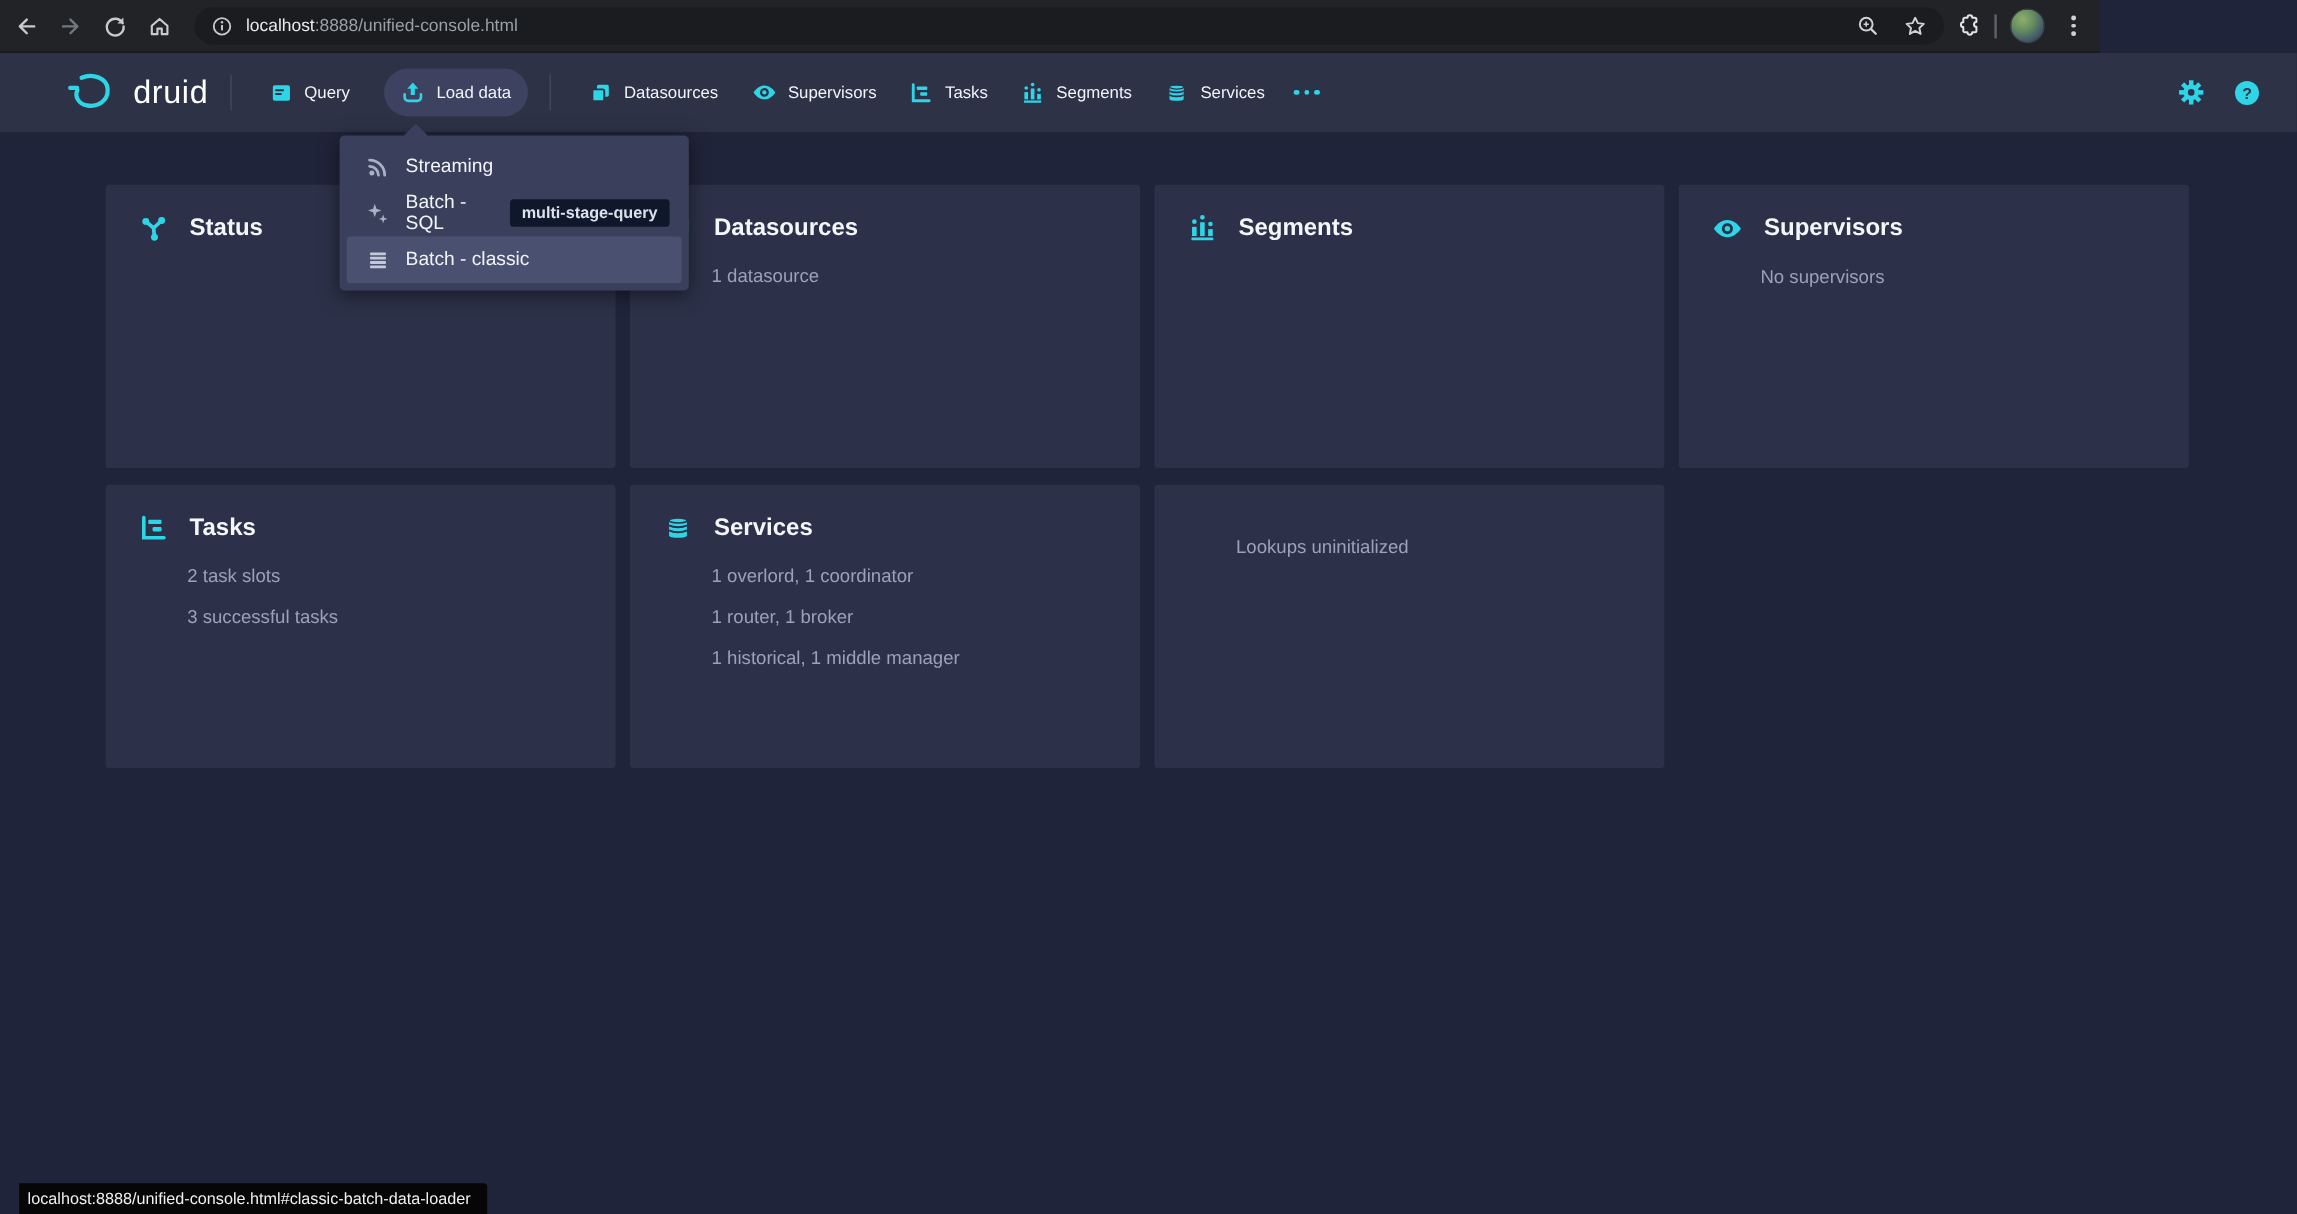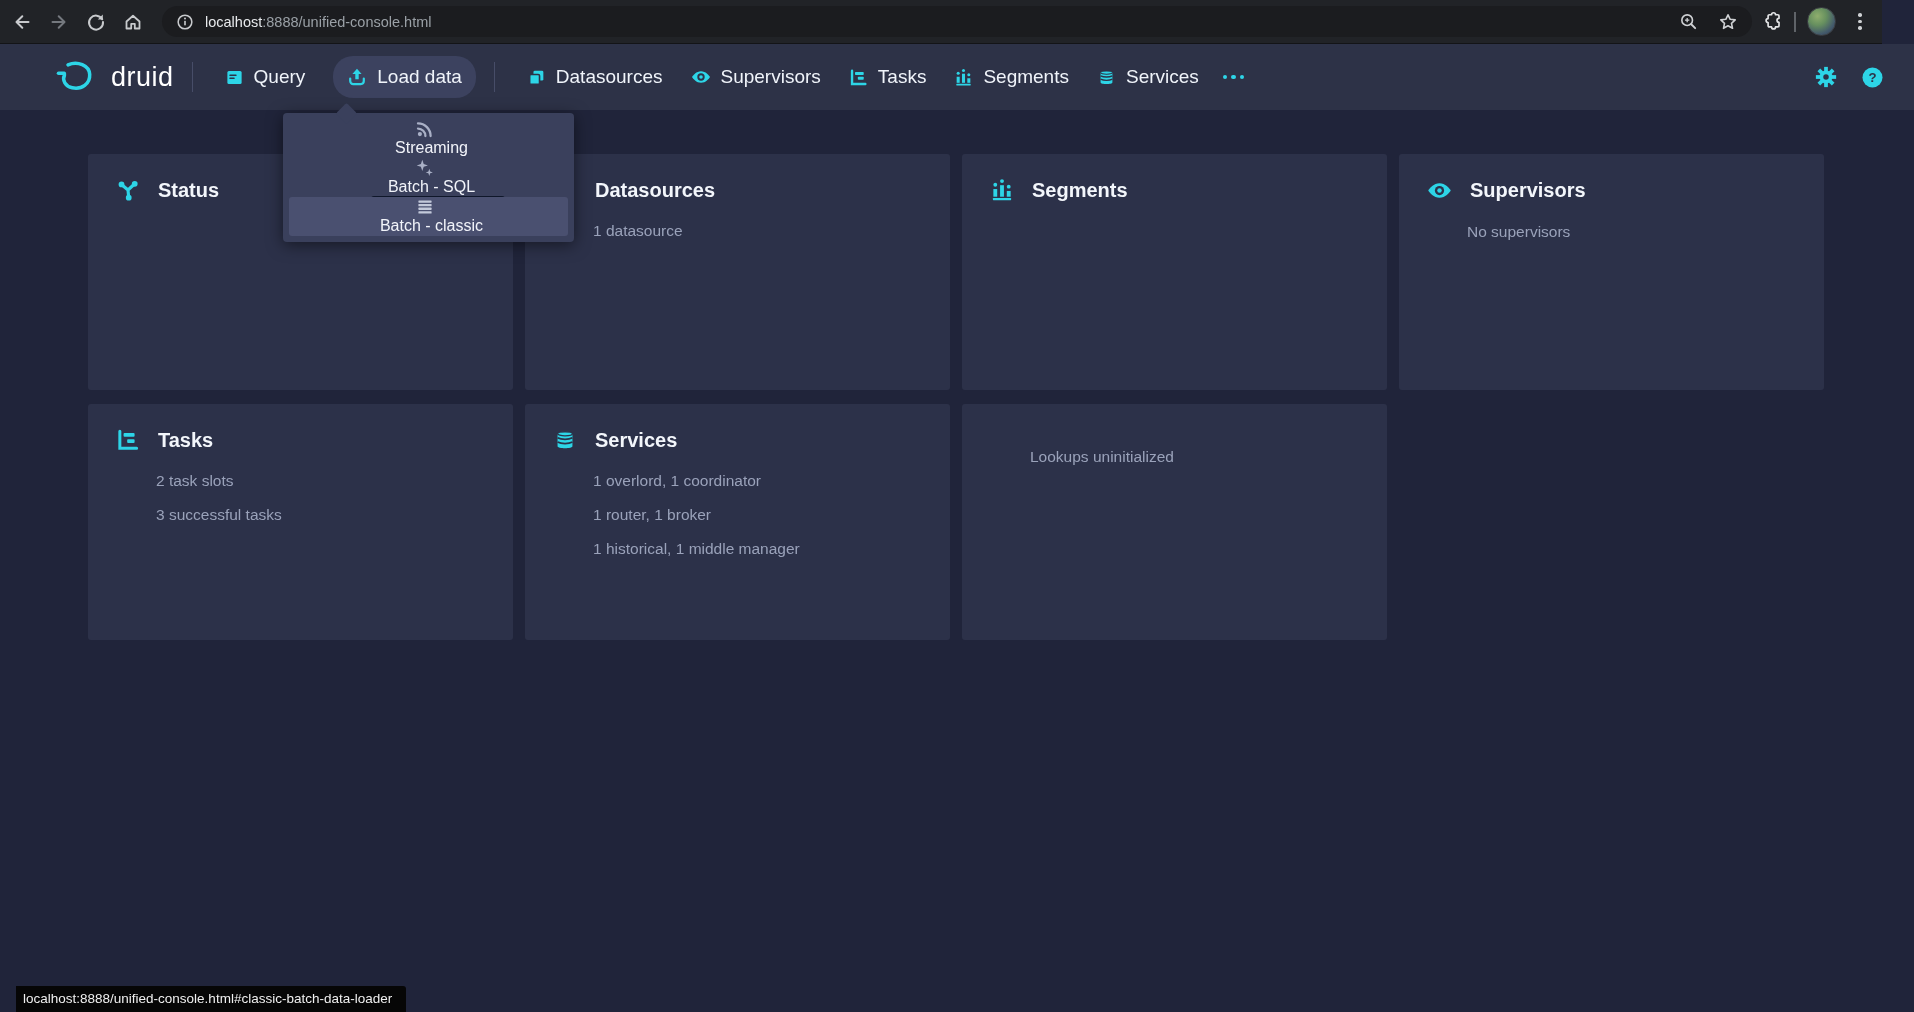--- a/index.html
+++ b/index.html
@@ -1,21 +1,21 @@
 <!DOCTYPE html>
 <html><head>
 <meta charset="utf-8">
 <style>
   html,body{margin:0;padding:0;}
   body{width:1914px;height:1012px;overflow:hidden;background:#20243a;
        font-family:"Liberation Sans",sans-serif;position:relative;}
   .icon{display:inline-flex;align-items:center;justify-content:center;flex:none;}
 
   
-  .chrome{position:absolute;left:0;top:0;width:1882px;height:44px;background:#212327;
+  .chrome{position:absolute;left:0;top:0;width:1750px;height:44px;background:#212327;
           display:flex;align-items:center;border-bottom:1px solid #131417;box-sizing:border-box;}
   .chrome-btn{width:30px;height:30px;border-radius:50%;display:flex;align-items:center;
               justify-content:center;color:#c8cacd;margin-left:7px;}
   .chrome-btn.dim{color:#74787e;}
   .url-pill{height:31px;border-radius:16px;background:#1b1c1f;flex:1;margin:0 10px 0 14px;
             display:flex;align-items:center;padding:0 14px;color:#c8cacd;min-width:0;}
   .url-text{font-size:14.5px;margin-left:11px;white-space:nowrap;}
   .url-host{color:#e8eaed;}
   .url-path{color:#9aa0a6;}
   .url-spacer{flex:1;}
@@ -27,37 +27,37 @@
           border:1px solid #3c3f44;}
   .kebab{display:flex;flex-direction:column;gap:3px;margin-left:12px;width:24px;align-items:center;}
   .kebab i{width:3.5px;height:3.5px;border-radius:50%;background:#cfd1d4;}
 
   
   .navbar{position:absolute;left:0;top:44px;width:1914px;height:66px;background:#2d3247;
           display:flex;align-items:center;color:#f0f4fa;}
   .brand{display:flex;align-items:center;gap:12px;margin-left:55px;text-align:center;}
   .brand-name{font-size:27px;color:#ffffff;letter-spacing:.5px;}
   .nav-sep{width:1px;height:30px;background:#474d68;margin:0 18px;}
-  .nav-item{display:flex;align-items:center;gap:10px;font-size:19px;padding:10px 14px;
+  .nav-item{display:flex;align-items:center;gap:10px;font-size:14px;padding:10px 14px;
             border-radius:20px;cursor:pointer;}
   .nav-item .icon{color:var(--cyan);}
   .nav-item.active{background:#3c425f;}
   .nav-more{padding:10px 10px;display:flex;gap:4px;cursor:pointer;}
   .nav-more i{width:4.5px;height:4.5px;border-radius:50%;background:var(--cyan);}
   .nav-right{margin-left:auto;display:flex;align-items:center;gap:24px;margin-right:30px;color:var(--cyan);}
 
   :root{--cyan:#2dd5e7;--knock:#2d3248;--card:#2c3149;}
 
   
   .popover{position:absolute;left:283px;top:113px;width:291px;background:#3a405c;border-radius:4px;
            box-shadow:0 3px 16px rgba(0,0,0,.5);padding:6px 0;z-index:30;}
   .popover-caret{position:absolute;left:56px;top:-7px;width:15px;height:15px;background:#3a405c;
                  transform:rotate(45deg);border-radius:2px;}
   .menu-item{height:39px;display:flex;align-items:center;padding:0 10px 0 16px;margin:0 6px;
-             border-radius:3px;color:#f2f4fa;font-size:16px;cursor:pointer;position:relative;z-index:1;flex-direction:column;}
+             border-radius:3px;color:#f2f4fa;font-size:16px;cursor:pointer;position:relative;z-index:1;}
   .menu-item .icon{color:#a9b0c6;margin-right:13px;}
   .menu-item.highlighted{background:#4a5070;}
   .menu-badge{margin-left:13px;background:#0f172a;color:#dde1ec;font-size:13.5px;
               padding:4px 10px;border-radius:3px;white-space:nowrap;font-weight:bold;}
 
   
   .cards{position:absolute;left:88px;top:154px;display:grid;
          grid-template-columns:repeat(4,425px);gap:14px 12px;}
   .card{width:425px;height:236px;background:var(--card);border-radius:3px;box-sizing:border-box;
         padding:24px 20px 0 28px;cursor:pointer;}

